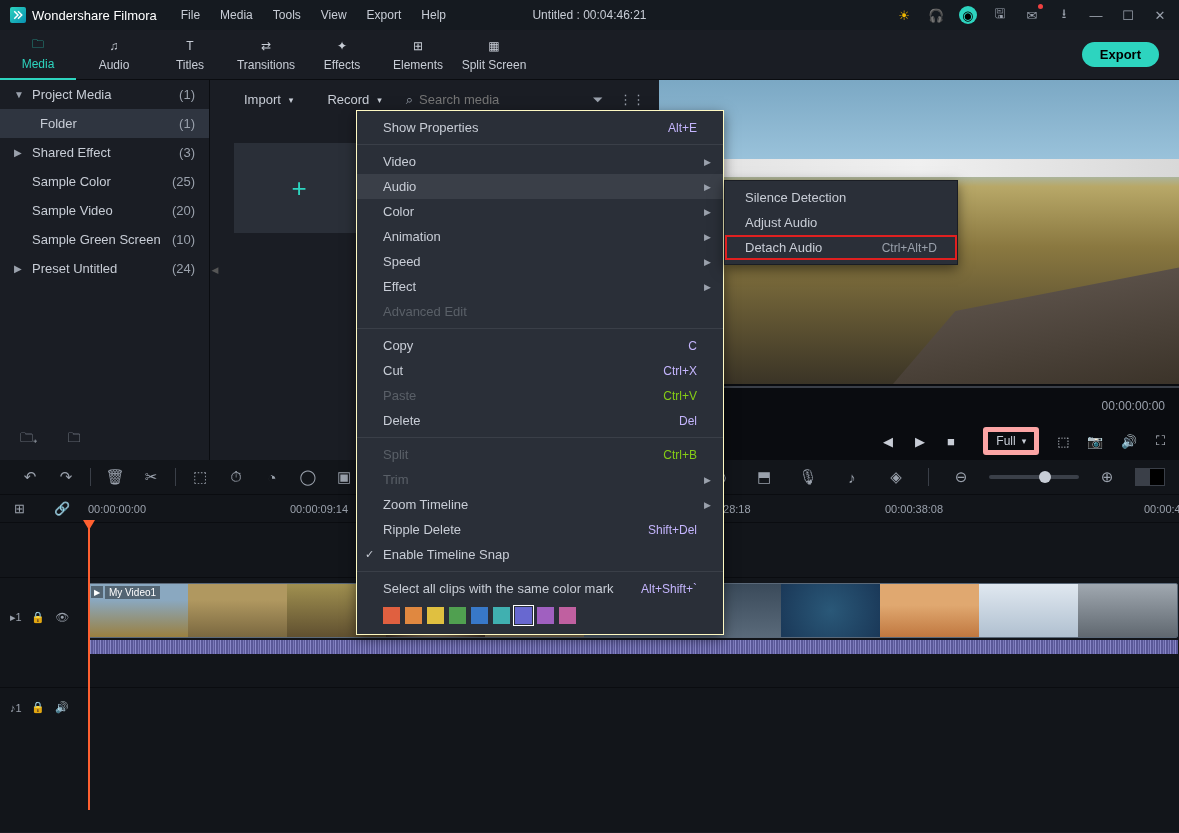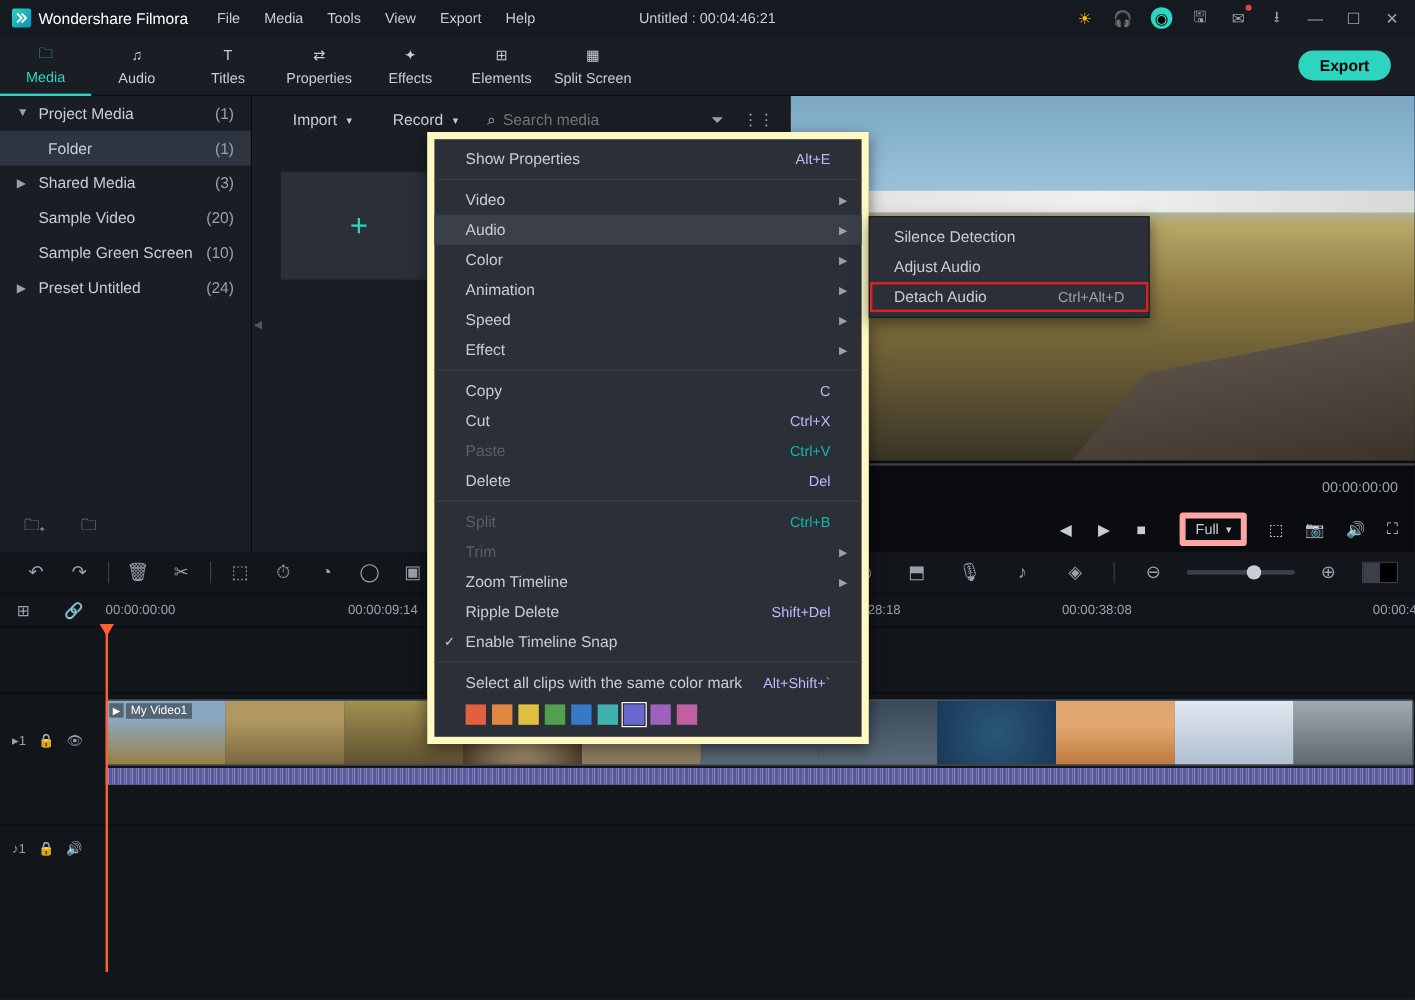--- a/index.html
+++ b/index.html
@@ -48,26 +48,26 @@
 .preview-img::before{content:'';position:absolute;top:26%;left:0;right:0;height:6%;background:linear-gradient(90deg,#e0e0e0,#f0f0f0,#d8d8d8)}
 .preview-img::after{content:'';position:absolute;bottom:0;left:45%;width:60%;height:40%;background:linear-gradient(170deg,transparent,#5a5048 30%,#3a3228);clip-path:polygon(0 100%,100% 100%,100% 0,20% 40%)}
 .scrubline{height:6px;background:#0a0c10;position:relative}
 .scrubline::before{content:'';position:absolute;top:2px;left:0;right:0;height:2px;background:#3a3f48}
 .preview-time{display:flex;align-items:center;justify-content:space-between;padding:6px 14px;height:32px;color:#9aa1ac;font-size:12px}
 .curly{display:flex;gap:20px;color:#777}
 .preview-controls{display:flex;align-items:center;padding:6px 14px;height:38px;gap:18px}
 .pc-center{display:flex;gap:22px;position:absolute;left:50%;transform:translateX(-50%)}
 .pc-right{margin-left:auto;display:flex;gap:18px;align-items:center}
 .full-dd{display:flex;align-items:center;gap:6px;padding:2px 8px;border:5px solid #fca5a5;border-radius:3px;font-size:12px}
-.ctx-menu{position:absolute;left:356px;top:110px;width:368px;background:#2a2f38;border:6px solid #fef9c3;box-shadow:0 4px 12px rgba(0,0,0,.5);z-index:100;padding:4px 0}
+.ctx-menu{position:absolute;left:356px;top:110px;width:368px;background:#2a2f38;border:1px solid #fef9c3;box-shadow:0 4px 12px rgba(0,0,0,.5);z-index:100;padding:4px 0}
 .ctx-item{display:flex;align-items:center;padding:5px 26px;font-size:13px;color:#c8cdd6;cursor:pointer;position:relative}
 .ctx-item.highlighted{background:#3a3f48}
 .ctx-item.disabled{color:#5a6068}
 .ctx-shortcut{margin-left:auto;color:#c4b5fd;font-size:12px}
-.ctx-item.disabled .ctx-shortcut{color:#14b8a6}
+.ctx-item.disabled .ctx-shortcut{color:#84cc16}
 .ctx-arrow{position:absolute;right:12px;font-size:9px;color:#9aa1ac}
 .ctx-sep{height:1px;background:#3a3f48;margin:4px 0}
 .ctx-check{position:absolute;left:8px;font-size:11px}
 .color-swatches{display:flex;gap:5px;padding:6px 26px}
 .swatch{width:17px;height:17px;cursor:pointer}
 .swatch.sel{outline:1px solid #fff;outline-offset:1px}
 .sub-menu{position:absolute;left:724px;top:180px;width:234px;background:#2a2f38;border:1px solid #1a1d24;box-shadow:0 4px 12px rgba(0,0,0,.5);z-index:101;padding:4px 0}
 .sub-item{display:flex;align-items:center;padding:5px 20px;font-size:13px;color:#c8cdd6;cursor:pointer}
 .sub-item.hl{outline:2px solid #e02020;outline-offset:-2px}
 .sub-shortcut{margin-left:auto;color:#9aa1ac;font-size:12px}
@@ -149,21 +149,21 @@
   <div class="tool-tab">
       <span class="tool-icon">♫</span>
       <span>Audio</span>
     </div>
   <div class="tool-tab">
       <span class="tool-icon">T</span>
       <span>Titles</span>
     </div>
   <div class="tool-tab">
       <span class="tool-icon">⇄</span>
-      <span>Properties</span>
+      <span>Transitions</span>
     </div>
   <div class="tool-tab">
       <span class="tool-icon">✦</span>
       <span>Effects</span>
     </div>
   <div class="tool-tab">
       <span class="tool-icon">⊞</span>
       <span>Elements</span>
     </div>
   <div class="tool-tab">
@@ -179,22 +179,27 @@
         <span class="side-arrow">▼</span>
         <span>Project Media</span>
         <span class="side-count">(1)</span>
       </div>
     <div class="side-row selected side-indent">
         <span>Folder</span>
         <span class="side-count">(1)</span>
       </div>
     <div class="side-row">
         <span class="side-arrow">▶</span>
-        <span>Shared Media</span>
+        <span>Shared Effect</span>
         <span class="side-count">(3)</span>
+      </div>
+    <div class="side-row">
+        <span class="side-arrow"></span>
+        <span>Sample Color</span>
+        <span class="side-count">(25)</span>
       </div>
     <div class="side-row">
         <span class="side-arrow"></span>
         <span>Sample Video</span>
         <span class="side-count">(20)</span>
       </div>
     <div class="side-row">
         <span class="side-arrow"></span>
         <span>Sample Green Screen</span>
         <span class="side-count">(10)</span>
@@ -376,20 +381,23 @@
       <span class="ctx-arrow">▶</span>
     </div>
   <div class="ctx-item">
       <span>Speed</span>
       <span class="ctx-arrow">▶</span>
     </div>
   <div class="ctx-item">
       <span>Effect</span>
       <span class="ctx-arrow">▶</span>
     </div>
+  <div class="ctx-item disabled">
+      <span>Advanced Edit</span>
+    </div>
   <div class="ctx-sep"></div>
   <div class="ctx-item">
       <span>Copy</span>
       <span class="ctx-shortcut">C</span>
     </div>
   <div class="ctx-item">
       <span>Cut</span>
       <span class="ctx-shortcut">Ctrl+X</span>
     </div>
   <div class="ctx-item disabled">

